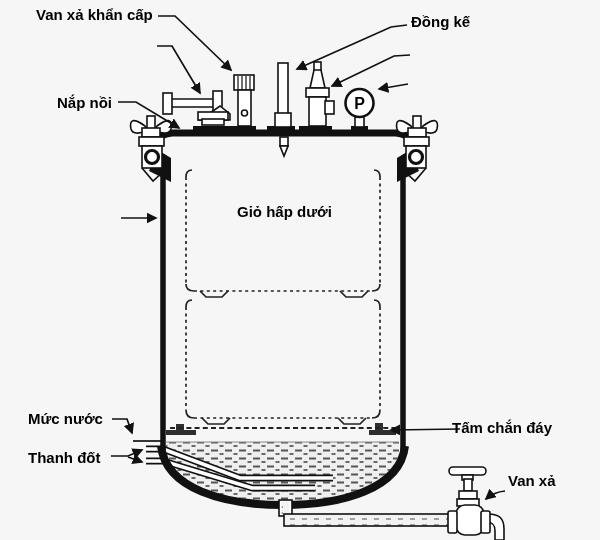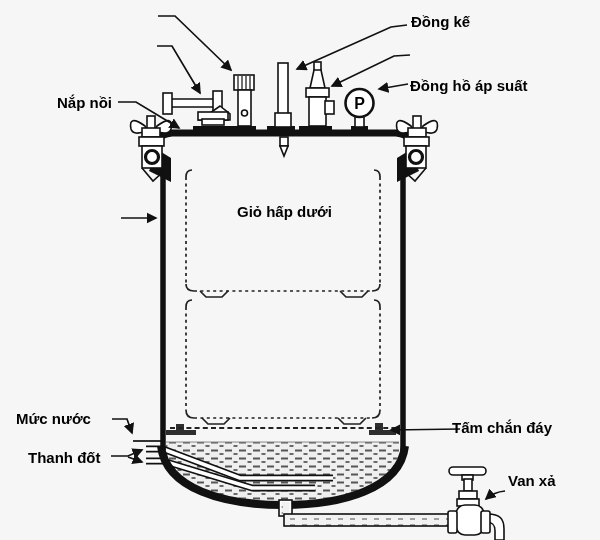--- a/index.html
+++ b/index.html
@@ -164,21 +164,21 @@
       <path d="M121,218 L156,218" marker-end="url(#ah)"></path>
       <path d="M112,419 L127,419 L132,433" marker-end="url(#ah)"></path>
       <path d="M133,441 L164,441"></path>
       <path d="M111,456 L128,456 L142,450" marker-end="url(#ah)"></path>
       <path d="M128,457 L142,462" marker-end="url(#ah)"></path>
       <path d="M460,429 L391,430" marker-end="url(#ah)"></path>
       <path d="M505,491 Q494,492 486,499" marker-end="url(#ah)"></path>
     </g>
   </svg>
 
+  <div class="lbl" style="left:36px;top:6px">Van xả khẩn cấp</div>
   <div class="lbl" style="left:57px;top:94px">Nắp nồi</div>
   <div class="lbl" style="left:411px;top:13px">Đồng kế</div>
-  <div class="lbl" style="left:410px;top:77px">Đồng hồ áp suất</div>
   <div class="lbl" style="left:237px;top:203px">Giỏ hấp dưới</div>
-  <div class="lbl" style="left:16px;top:410px">Mức nước</div>
+  <div class="lbl" style="left:28px;top:410px">Mức nước</div>
   <div class="lbl" style="left:28px;top:449px">Thanh đốt</div>
   <div class="lbl" style="left:452px;top:419px">Tấm chắn đáy</div>
   <div class="lbl" style="left:508px;top:472px">Van xả</div>
 </div>
 
 </body></html>

